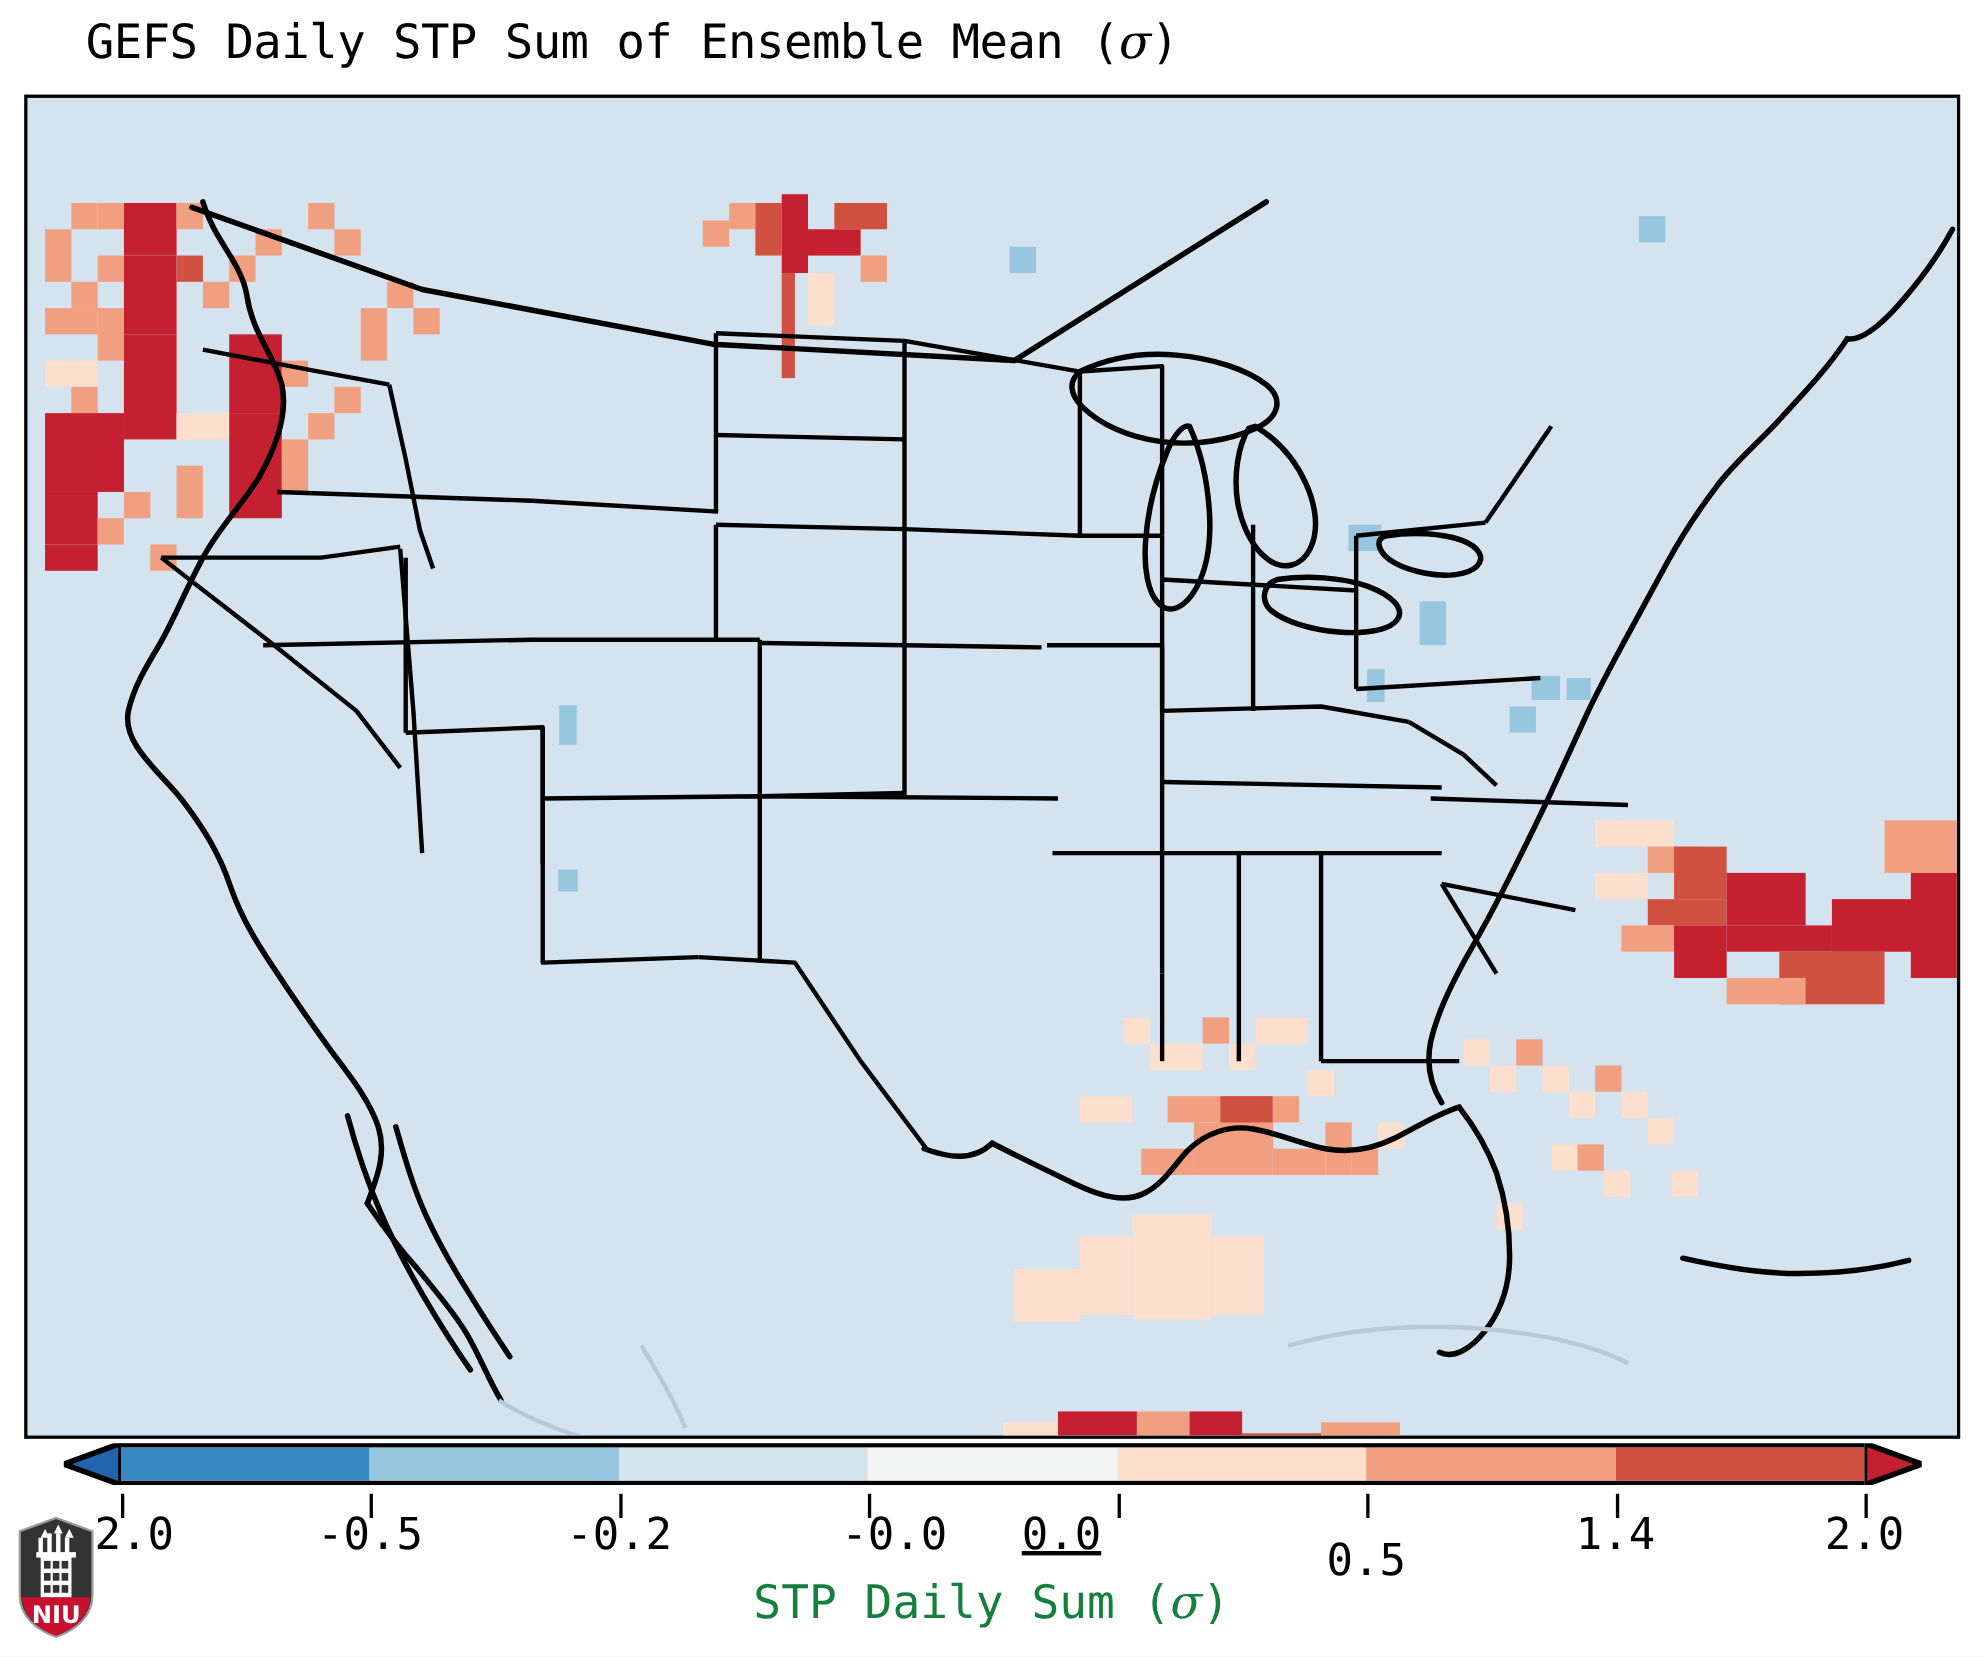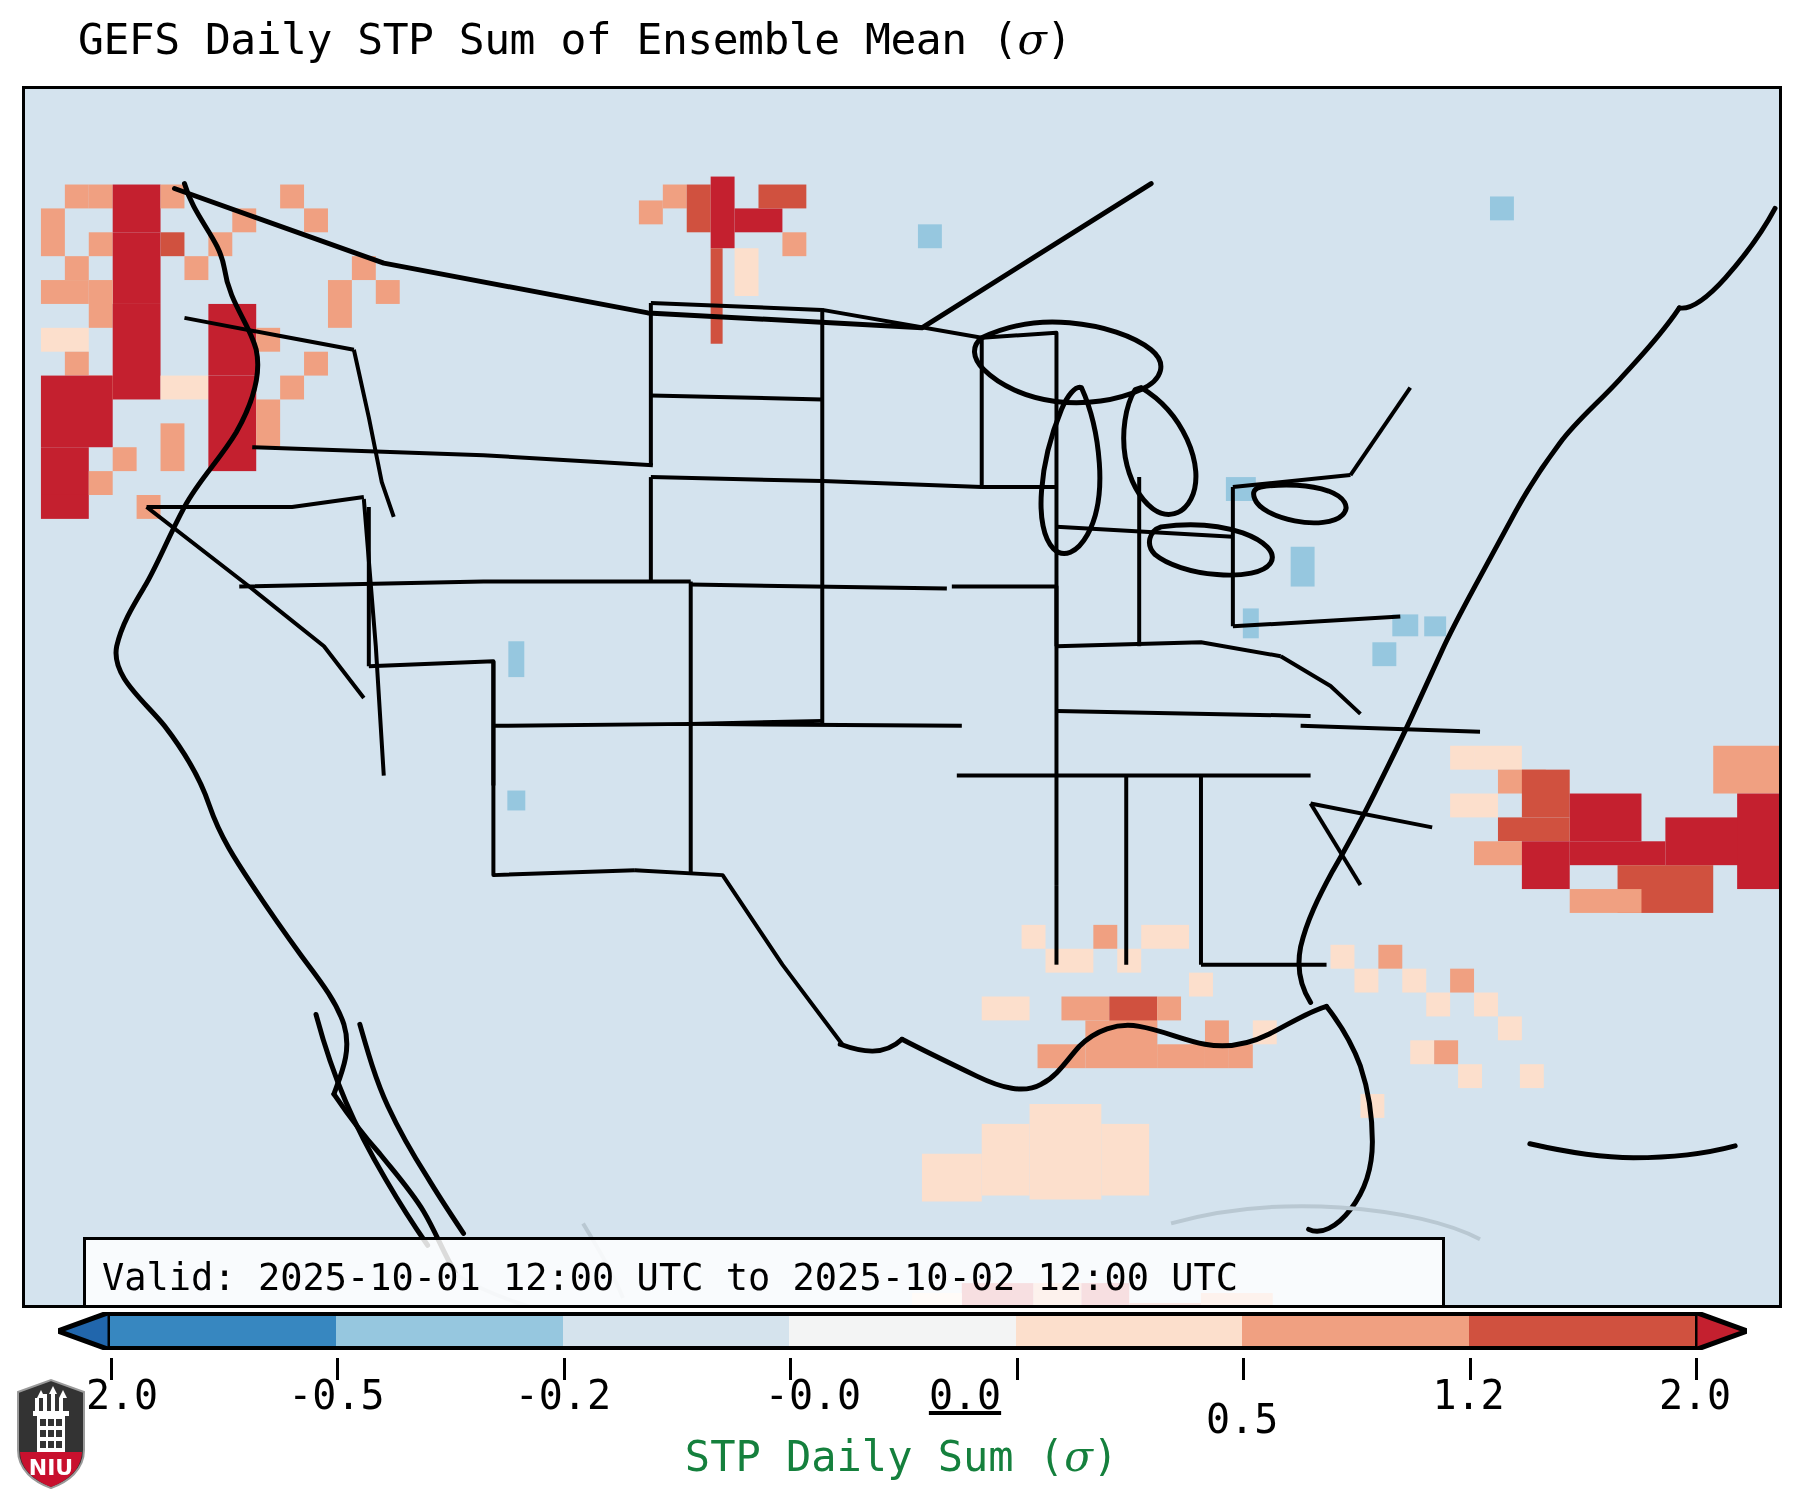--- a/index.html
+++ b/index.html
@@ -267,21 +267,20 @@
       <path d="M345,420 L345,580"></path>
       <path d="M122,420 L225,500 L300,560 L340,612"></path>
     </g>
     <g id="coastline-faint" fill="none" stroke="#b9c8d2" stroke-width="4">
       <path d="M1150,1140 C1200,1126 1260,1120 1320,1124 C1380,1128 1430,1140 1460,1156"></path>
       <path d="M560,1140 C575,1165 590,1190 600,1215"></path>
       <path d="M430,1190 C470,1215 520,1230 570,1238"></path>
     </g>
   </svg>
 
-  <div id="annot"><div>Valid: 2025-10-01 12:00 UTC to 2025-10-02 12:00 UTC</div><div>Run:    2025-09-28 00:00 UTC</div></div>
 </div>
 
 <div id="cbar-wrap">
   <svg class="cb-arrow left" viewBox="0 0 52 38" preserveAspectRatio="none">
     <polygon id="cb-low" points="52,0 52,38 0,19" stroke="#000" stroke-width="5" fill="#2166ac"></polygon>
   </svg>
   <div id="cbar-body">
     <div id="cbar-bands">
         <div style="background: rgb(55, 135, 192);"></div>
         <div style="background: rgb(150, 199, 223);"></div>
@@ -306,21 +305,21 @@
       <span style="left: 1585px;"></span>
     </div>
 </div>
 <div id="cbar-labels">
     <span style="left: 110px;">-2.0</span>
     <span style="left: 336.429px;">-0.5</span>
     <span style="left: 562.857px;">-0.2</span>
     <span style="left: 813px;">-0.0</span>
     <span style="left: 965px; text-decoration: underline;">0.0</span>
     <span style="left: 1242.14px; margin-top: 24px;">0.5</span>
-    <span style="left: 1468.57px;">1.2</span>
+    <span style="left: 1468.57px;">1.4</span>
     <span style="left: 1695px;">2.0</span>
   </div>
 <div id="cbar-title"><span>STP Daily Sum (</span><span class="sig">σ</span><span>)</span></div>
 
 <svg id="niu-logo" viewBox="0 0 78 112">
   <path d="M6,14 L39,2 L72,14 L72,72 C72,92 56,104 39,110 C22,104 6,92 6,72 Z" fill="#333333" stroke="#9a9a9a" stroke-width="2"></path>
   <path d="M8,74 L70,74 C69,92 55,103 39,109 C23,103 9,92 8,74 Z" fill="#c8102e"></path>
   <g fill="#ffffff">
     <rect x="25" y="36" width="28" height="38"></rect>
     <rect x="21" y="33" width="36" height="5"></rect>

